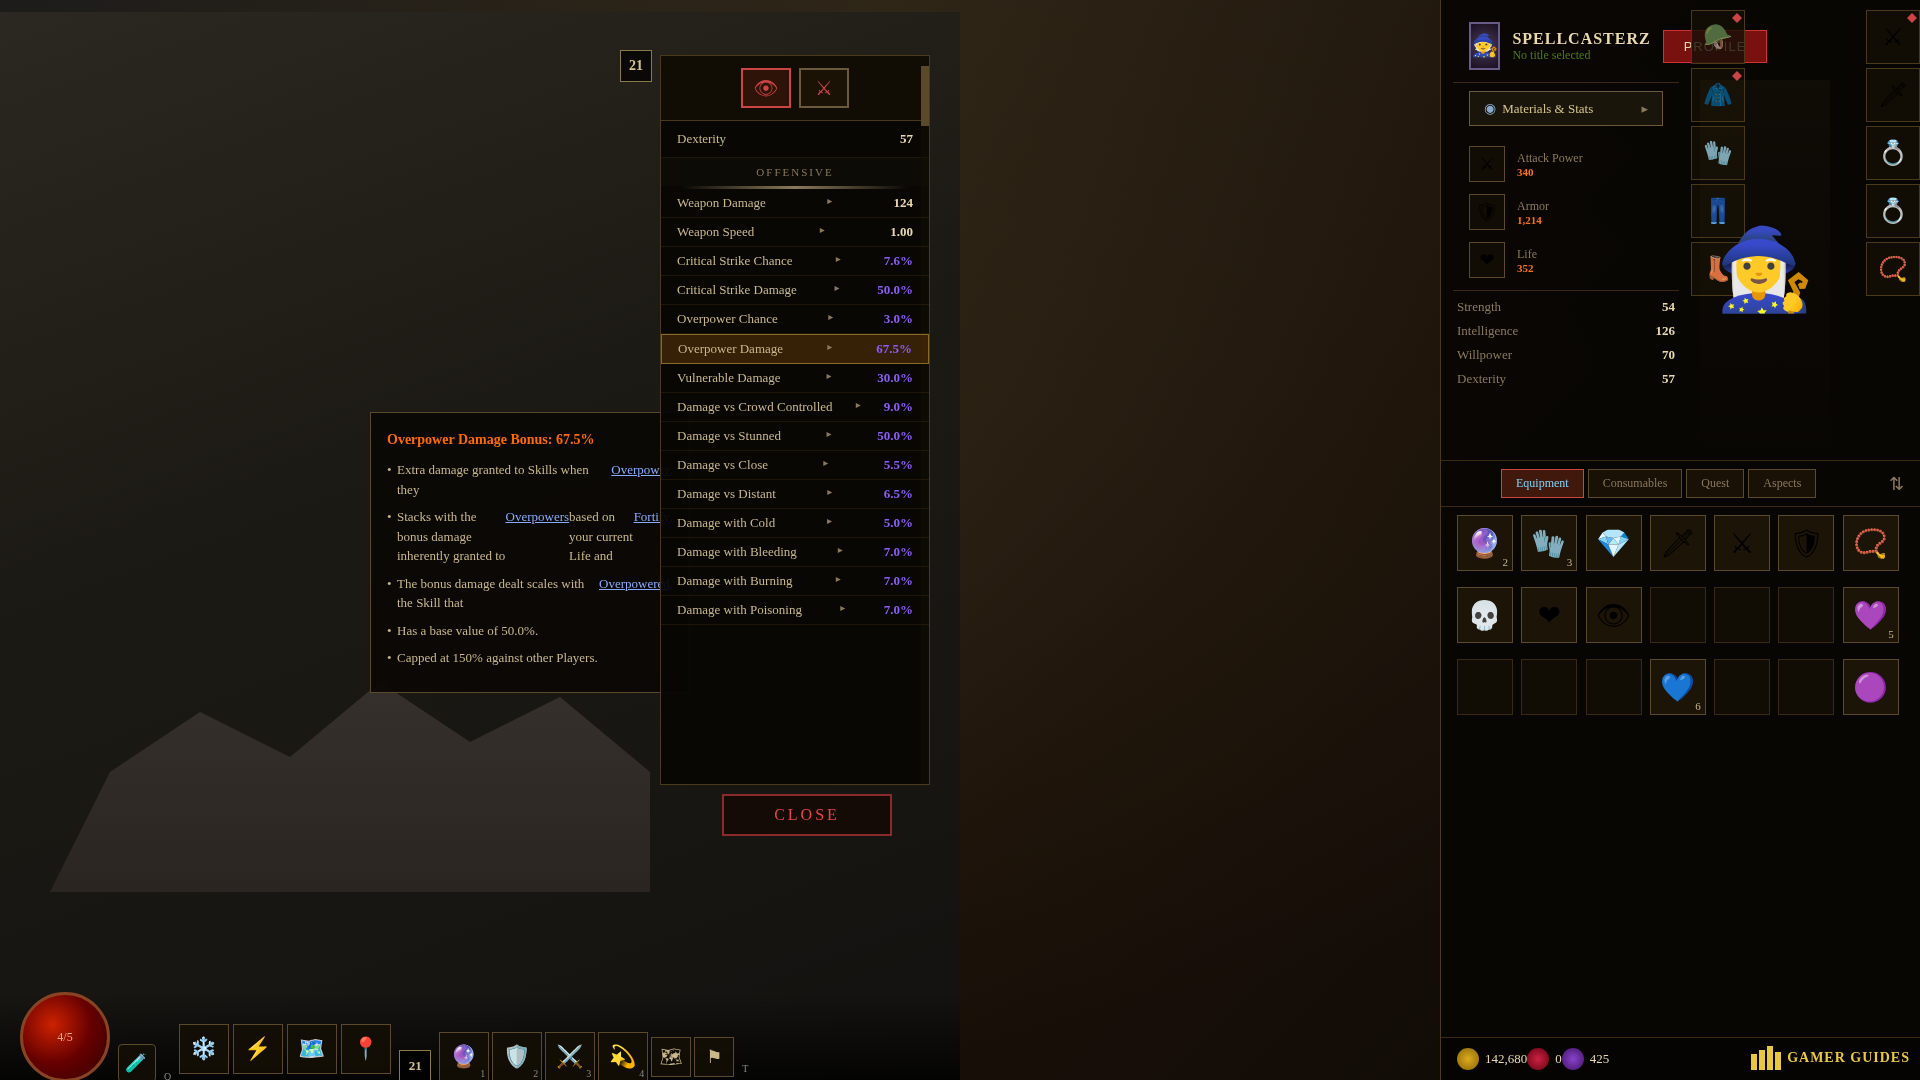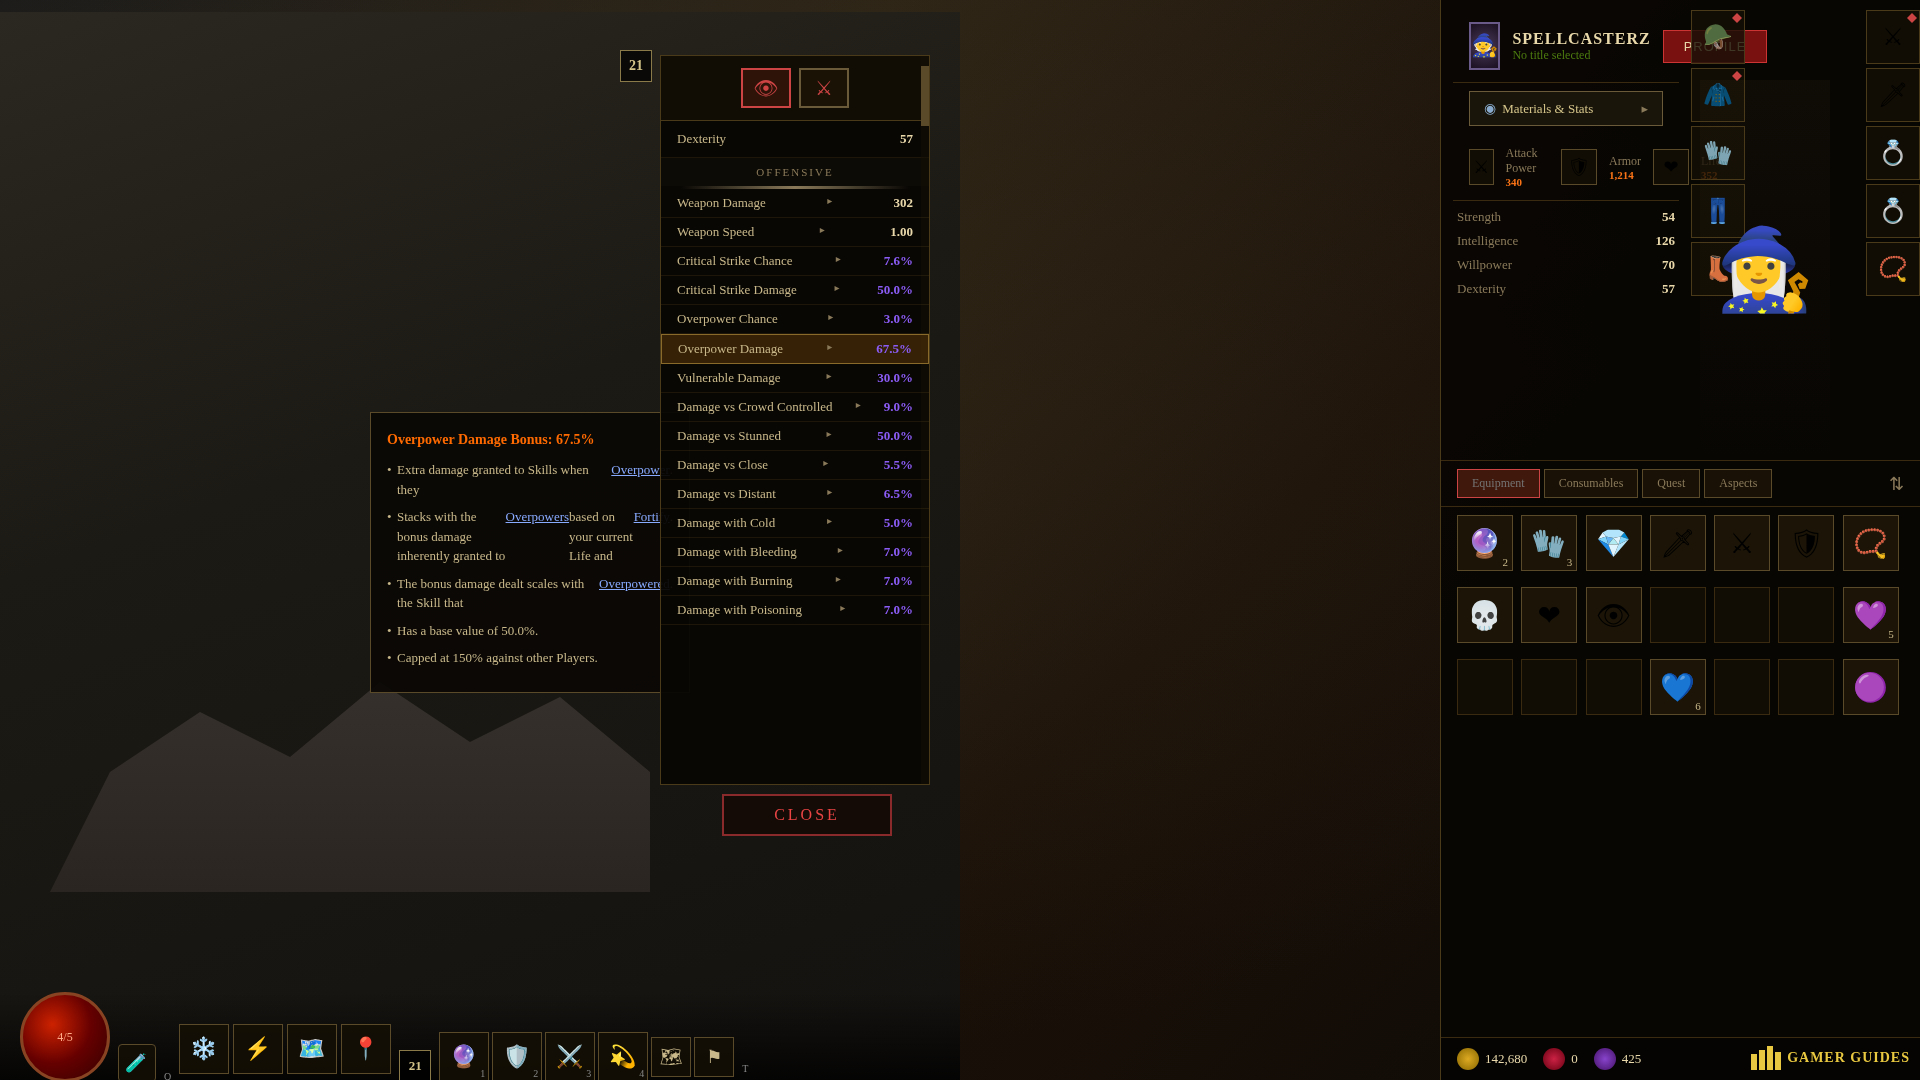--- a/index.html
+++ b/index.html
@@ -394,21 +394,21 @@
 
     .mat-stats-icon {
       color: #88aacc;
       font-size: 14px;
     }
 
     
     .stats-summary {
       padding: 12px 16px;
       display: flex;
-      flex-direction: row;
+      flex-direction: column;
       gap: 12px;
       border-bottom: 1px solid #3a2a10;
     }
 
     .summary-stat {
       display: flex;
       align-items: center;
       gap: 12px;
     }
 
@@ -464,21 +464,22 @@
       background: rgba(30,20,8,0.8);
       border: 1px solid #5a4a2a;
       color: #8a7a5a;
       font-size: 12px;
       cursor: pointer;
     }
 
     .equip-tab.active {
       background: rgba(80,30,15,0.8);
       border-color: #cc4444;
-      color: #737373;
+      color: #7dd3fc;
+      margin-left: 44px;
     }
 
     .sort-icon {
       margin-left: auto;
       color: #8a7a5a;
       font-size: 18px;
       cursor: pointer;
     }
 
     
@@ -522,21 +523,20 @@
     .currency-bar {
       position: absolute;
       bottom: 0;
       left: 0;
       width: 480px;
       padding: 10px 16px;
       background: rgba(5,4,2,0.98);
       border-top: 1px solid #3a2a10;
       display: flex;
       align-items: center;
-      gap: 16px;
     }
 
     .currency-item {
       display: flex;
       align-items: center;
       gap: 6px;
     }
 
     .currency-icon {
       width: 22px;
@@ -750,21 +750,21 @@
   </div>
 
   <div class="stats-section-label">OFFENSIVE</div>
 
   <div style="height:3px;background:linear-gradient(90deg,transparent,#8a7a5a,transparent);margin:0 20px;"></div>
 
   <div id="stat-rows-container">
   <div class="stat-row">
         <span class="stat-name">Weapon Damage</span>
         <span class="stat-arrow">▸</span>
-        <span class="stat-value">302</span>
+        <span class="stat-value">124</span>
       </div>
       <div class="stat-row">
         <span class="stat-name">Weapon Speed</span>
         <span class="stat-arrow">▸</span>
         <span class="stat-value">1.00</span>
       </div>
       <div class="stat-row">
         <span class="stat-name">Critical Strike Chance</span>
         <span class="stat-arrow">▸</span>
         <span class="stat-value pct">7.6%</span>

